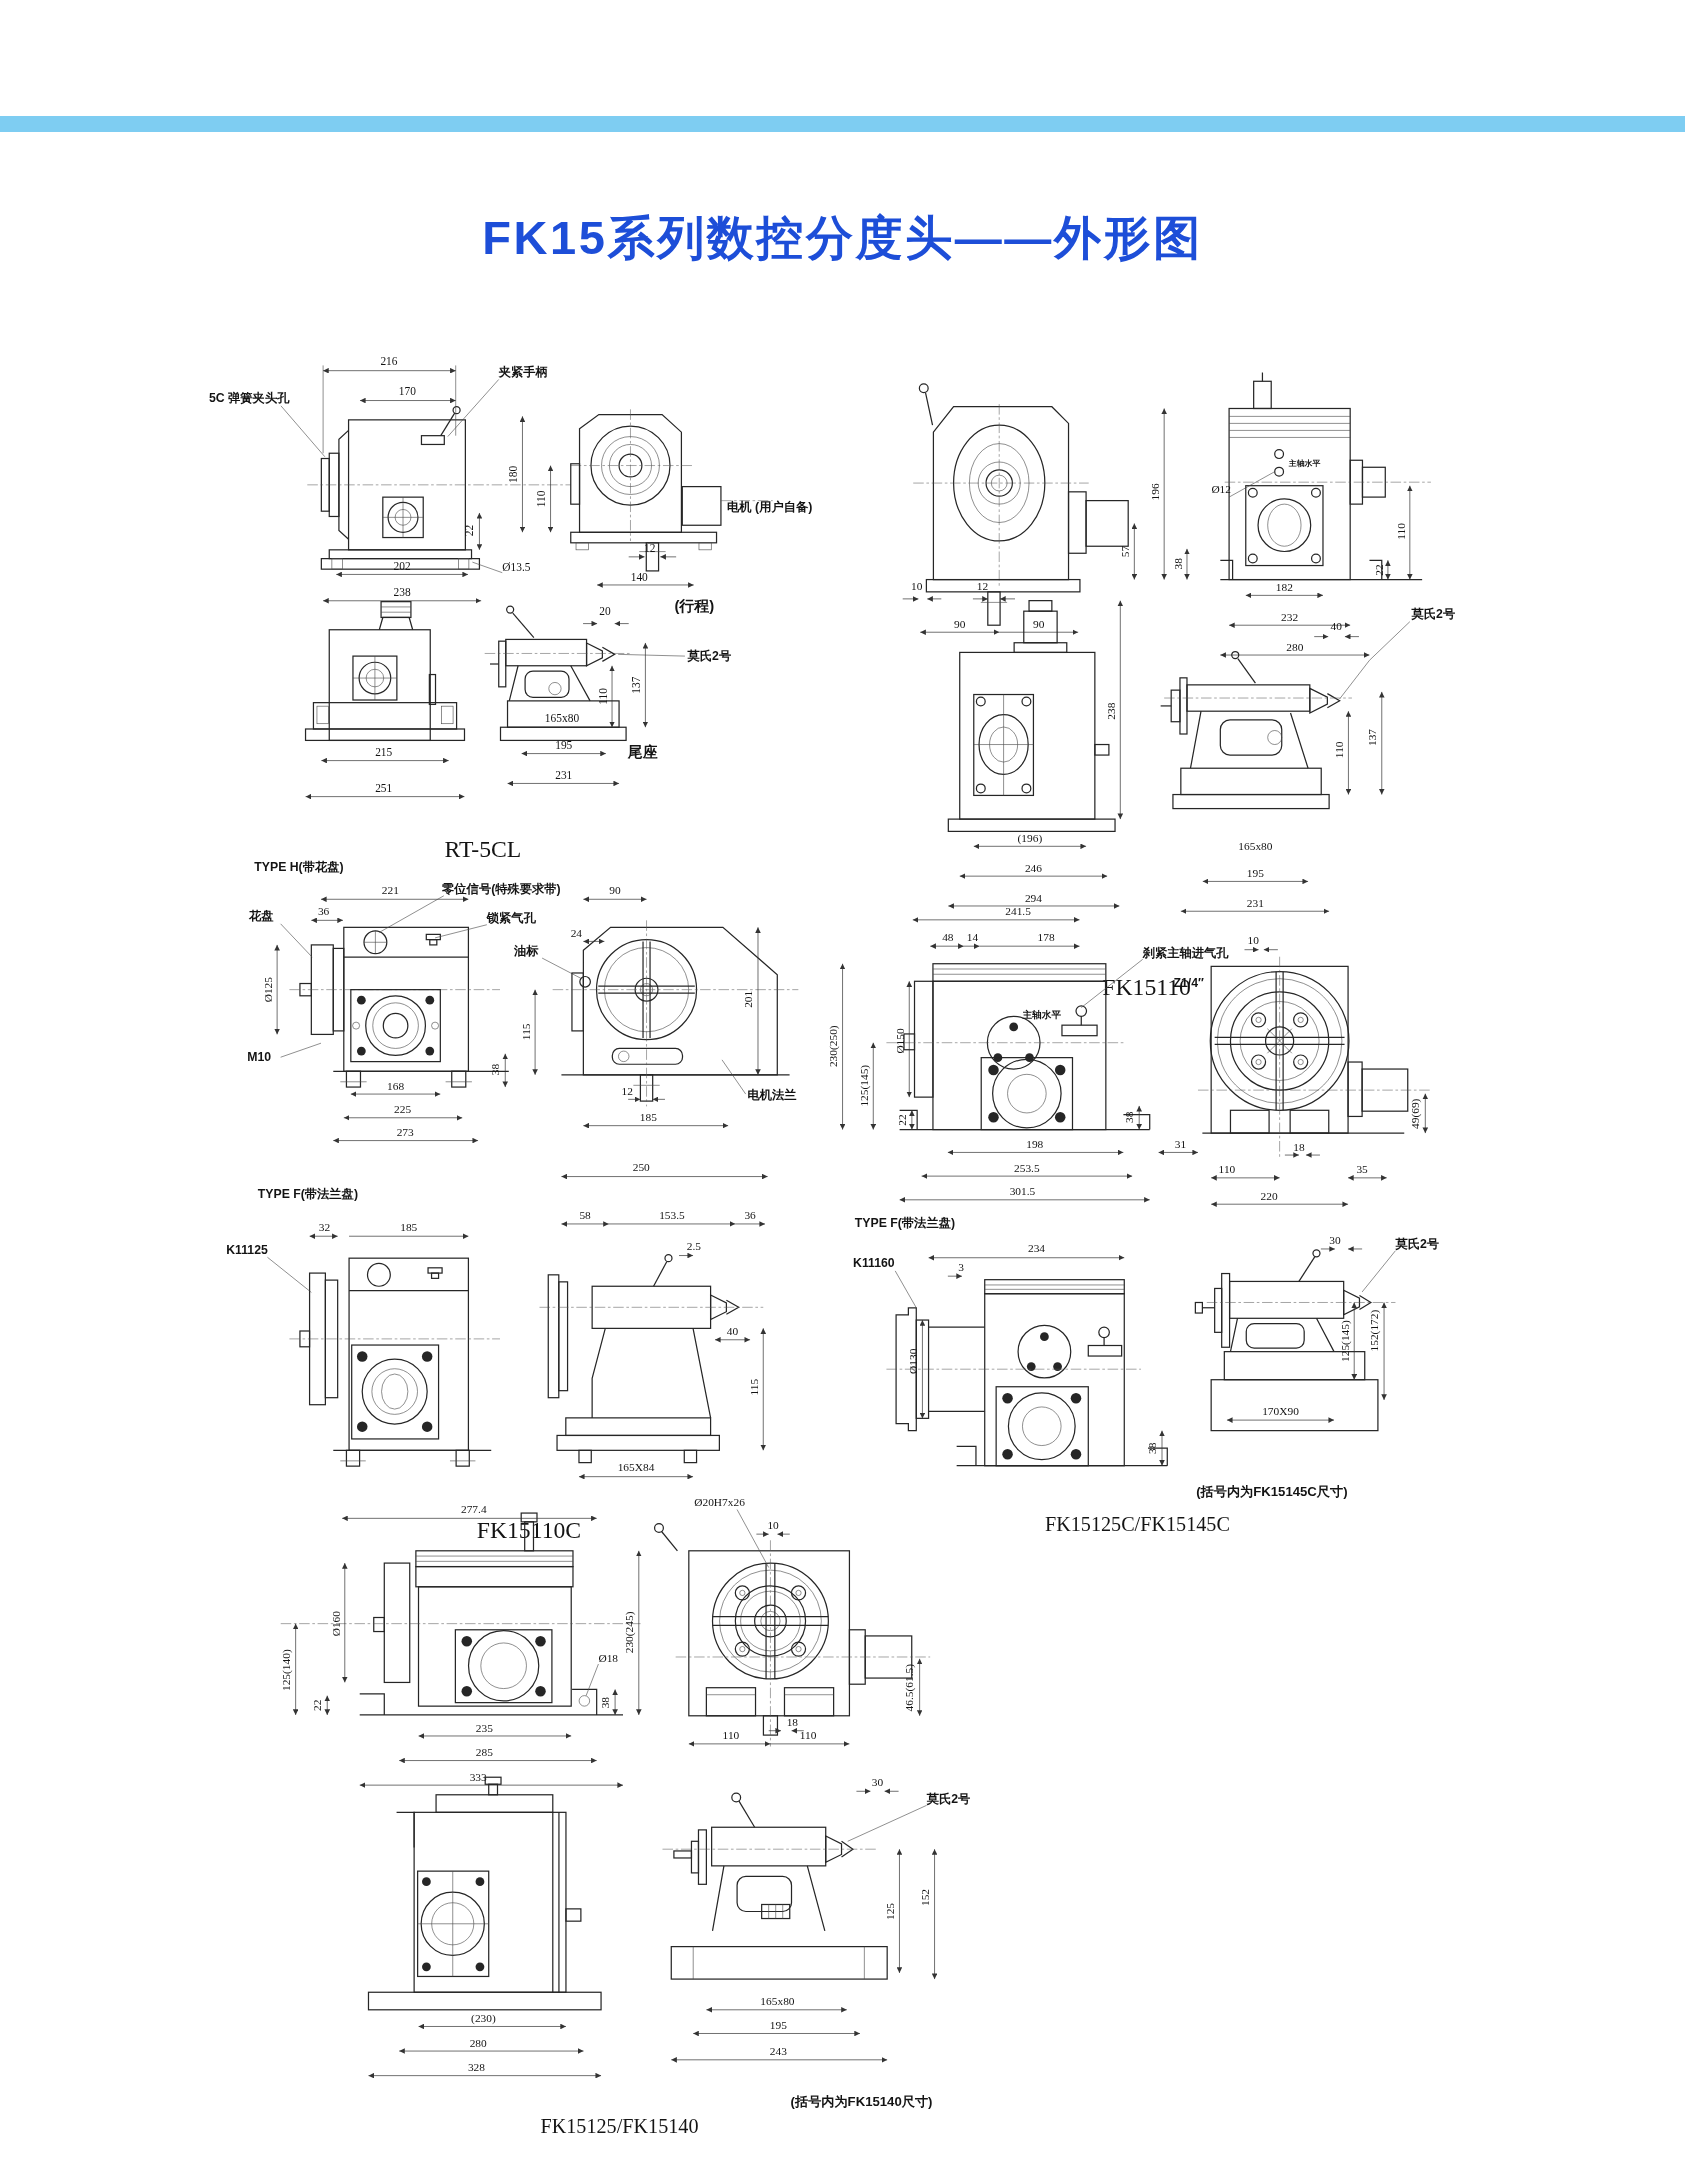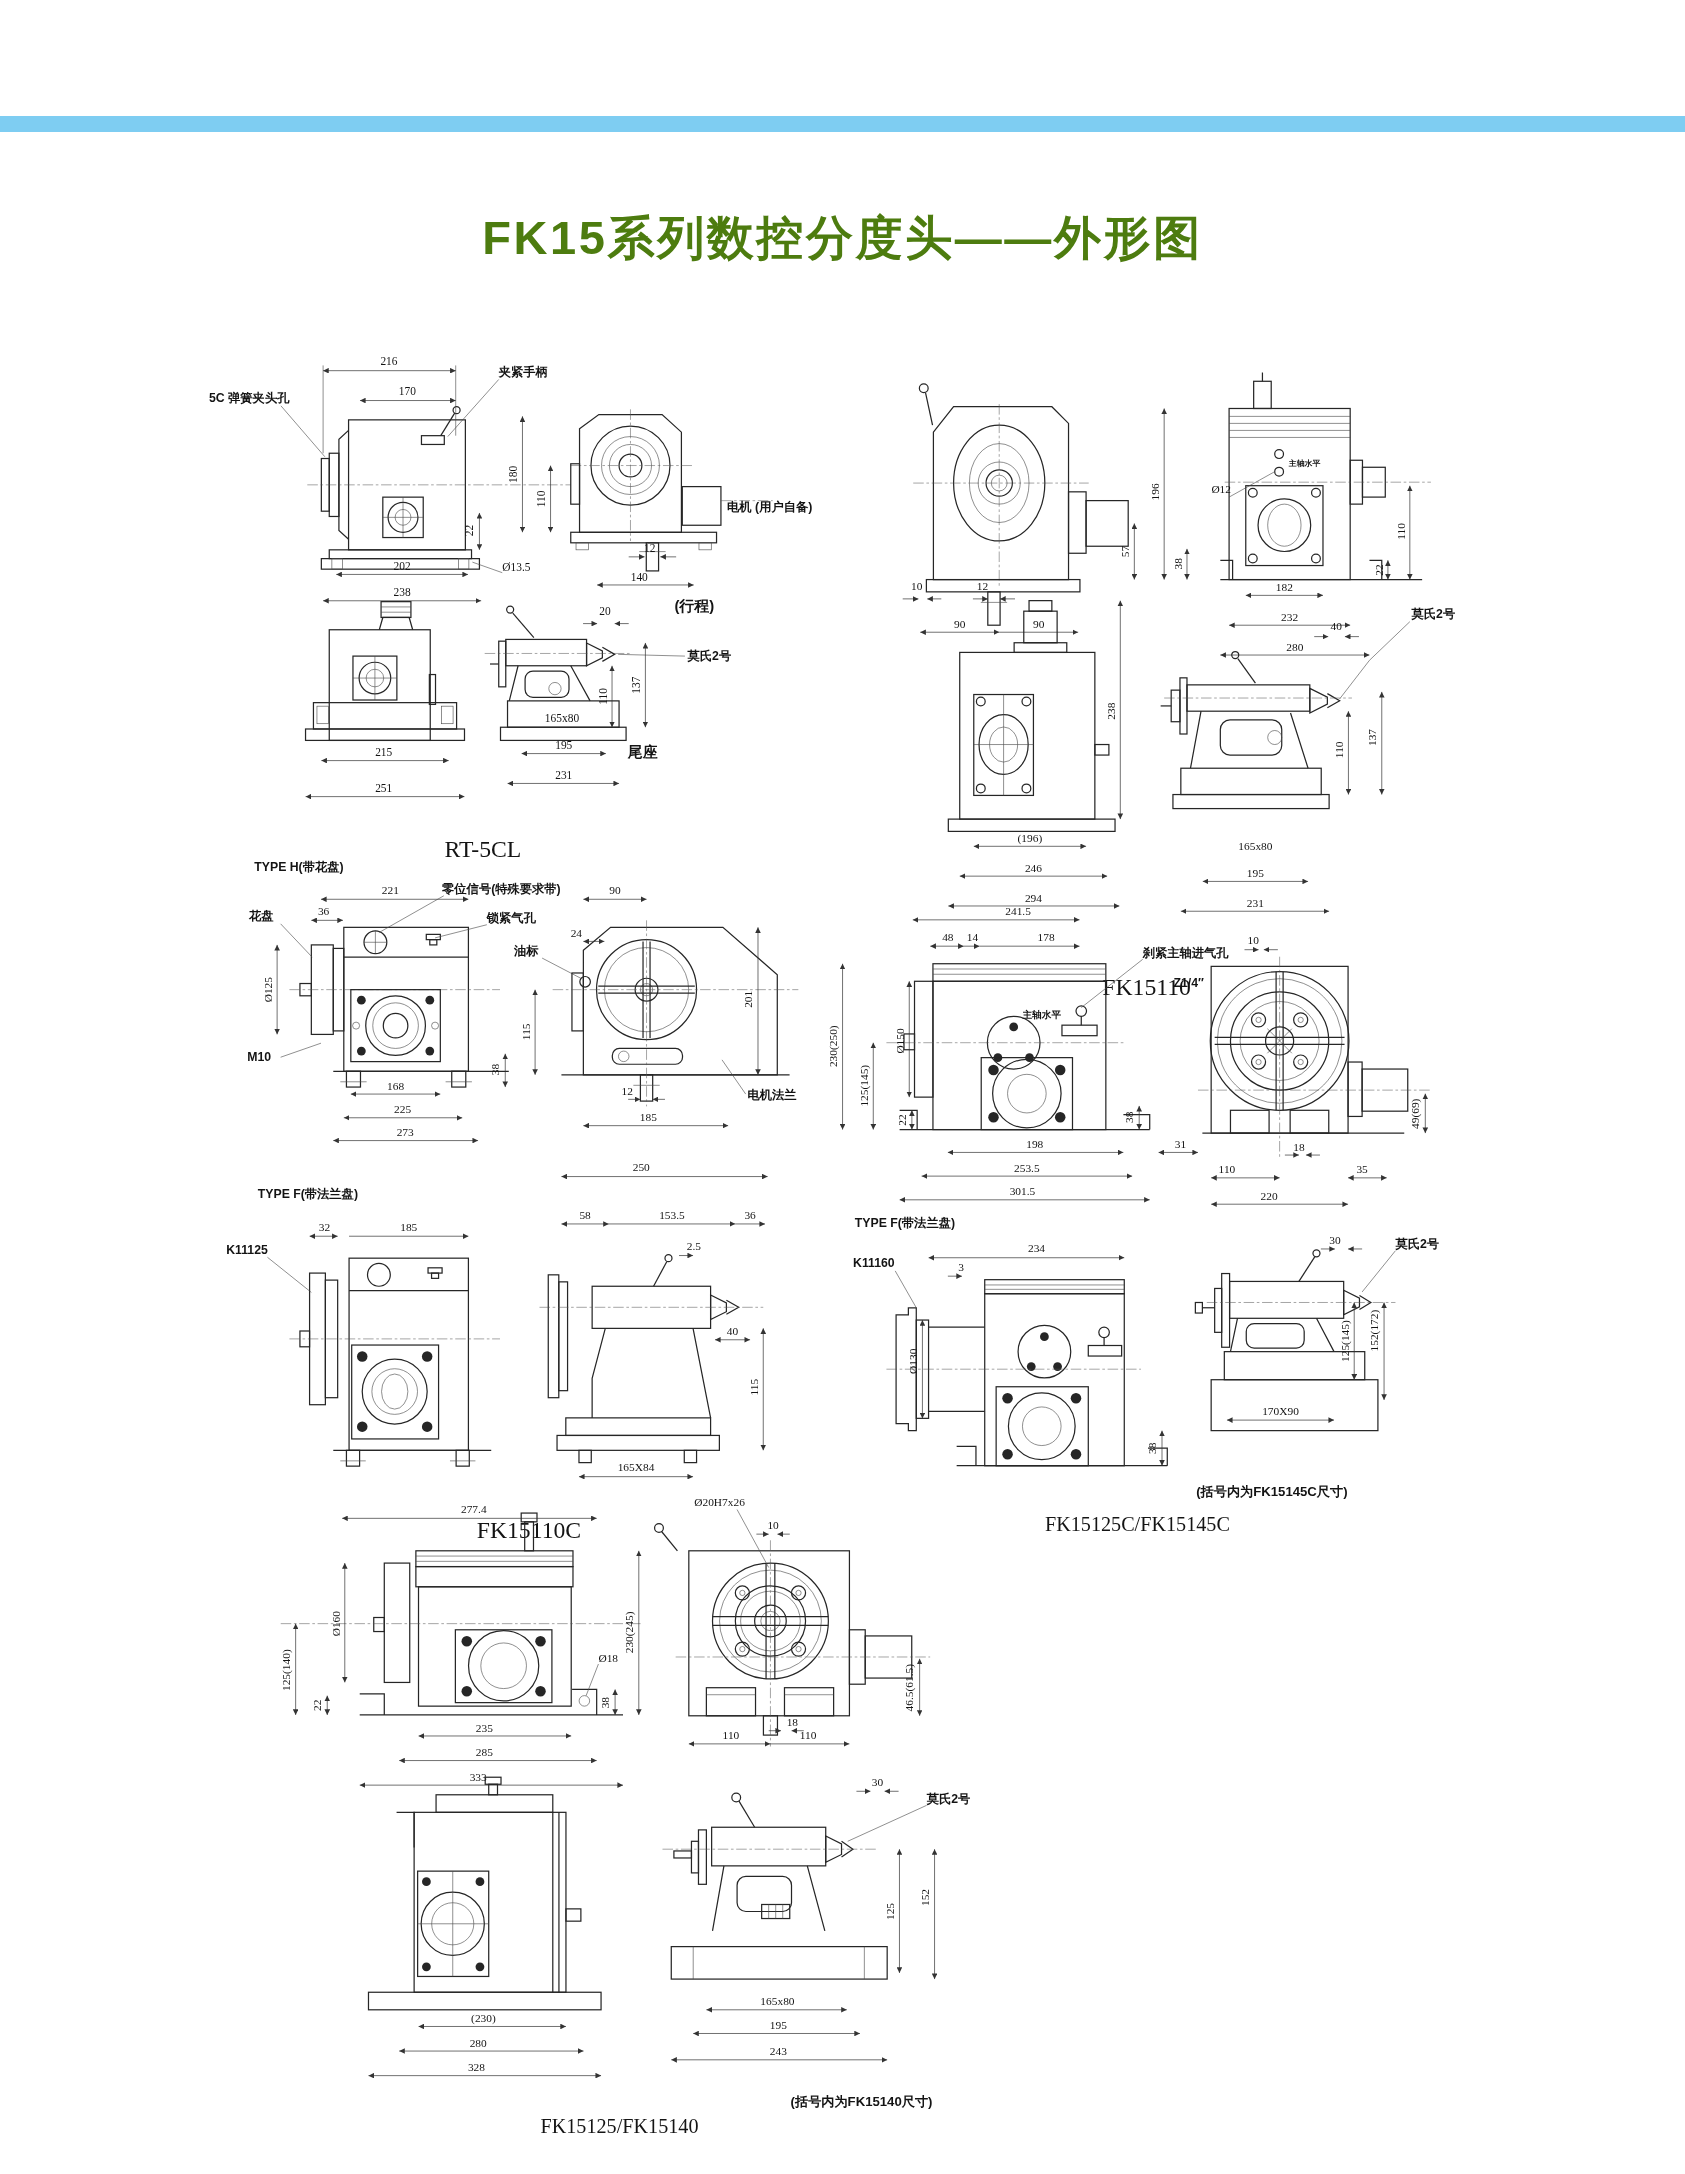--- a/index.html
+++ b/index.html
@@ -19,21 +19,21 @@
   .lbl{font:600 14px "Liberation Sans",sans-serif;text-anchor:start;}
   .lblb{font:700 17px "Liberation Sans",sans-serif;text-anchor:start;}
   .cap{font:27px "Liberation Serif",serif;text-anchor:middle;}
   .cap2{font:23px "Liberation Serif",serif;text-anchor:middle;}
 </style>
 </head>
 <body>
 
 <div>
 <div class="band" style="background:#7ecdf2"></div>
-<h1 class="title" style="color:#4d7c0f">FK15系列数控分度头——外形图</h1>
+<h1 class="title" style="color:#1d4ed8">FK15系列数控分度头——外形图</h1>
 
 <svg class="g" style="left:158px;top:325px" width="685" height="606" viewBox="0 0 780 690">
   <defs>
     <marker id="ar" viewBox="0 0 10 10" refX="10" refY="5" markerWidth="8" markerHeight="8" orient="auto-start-reverse">
       <path d="M0 0L10 5L0 10z" fill="#333"></path>
     </marker>
   </defs>
 
   <g>
     <rect class="s" x="217" y="108" width="133" height="148"></rect>

